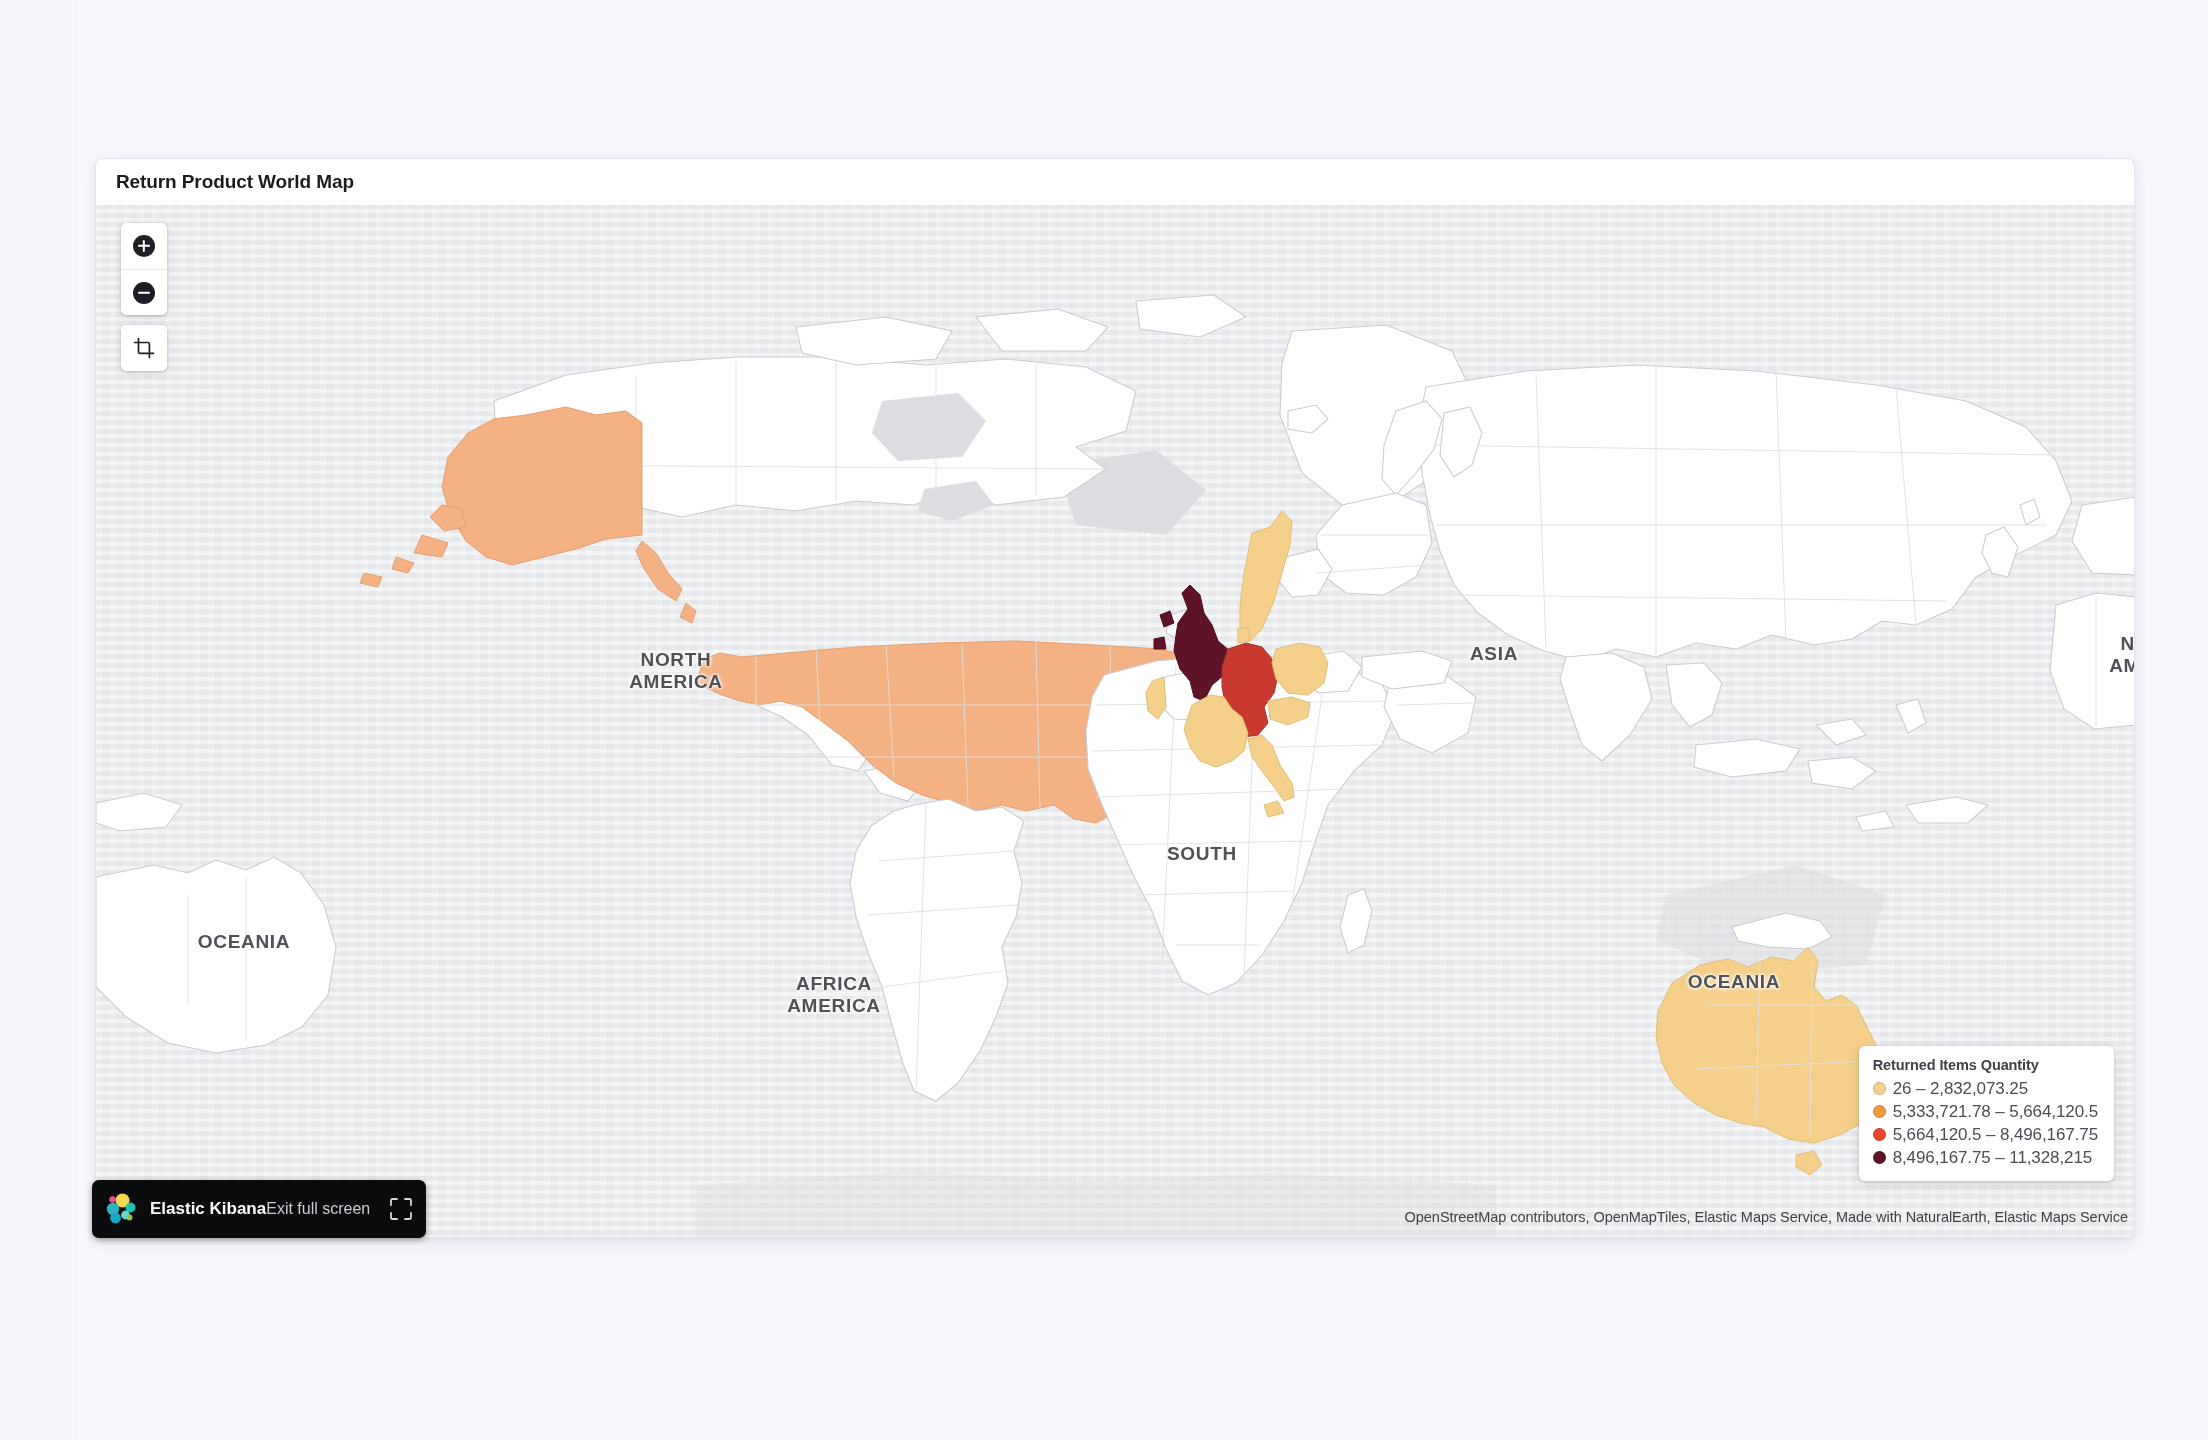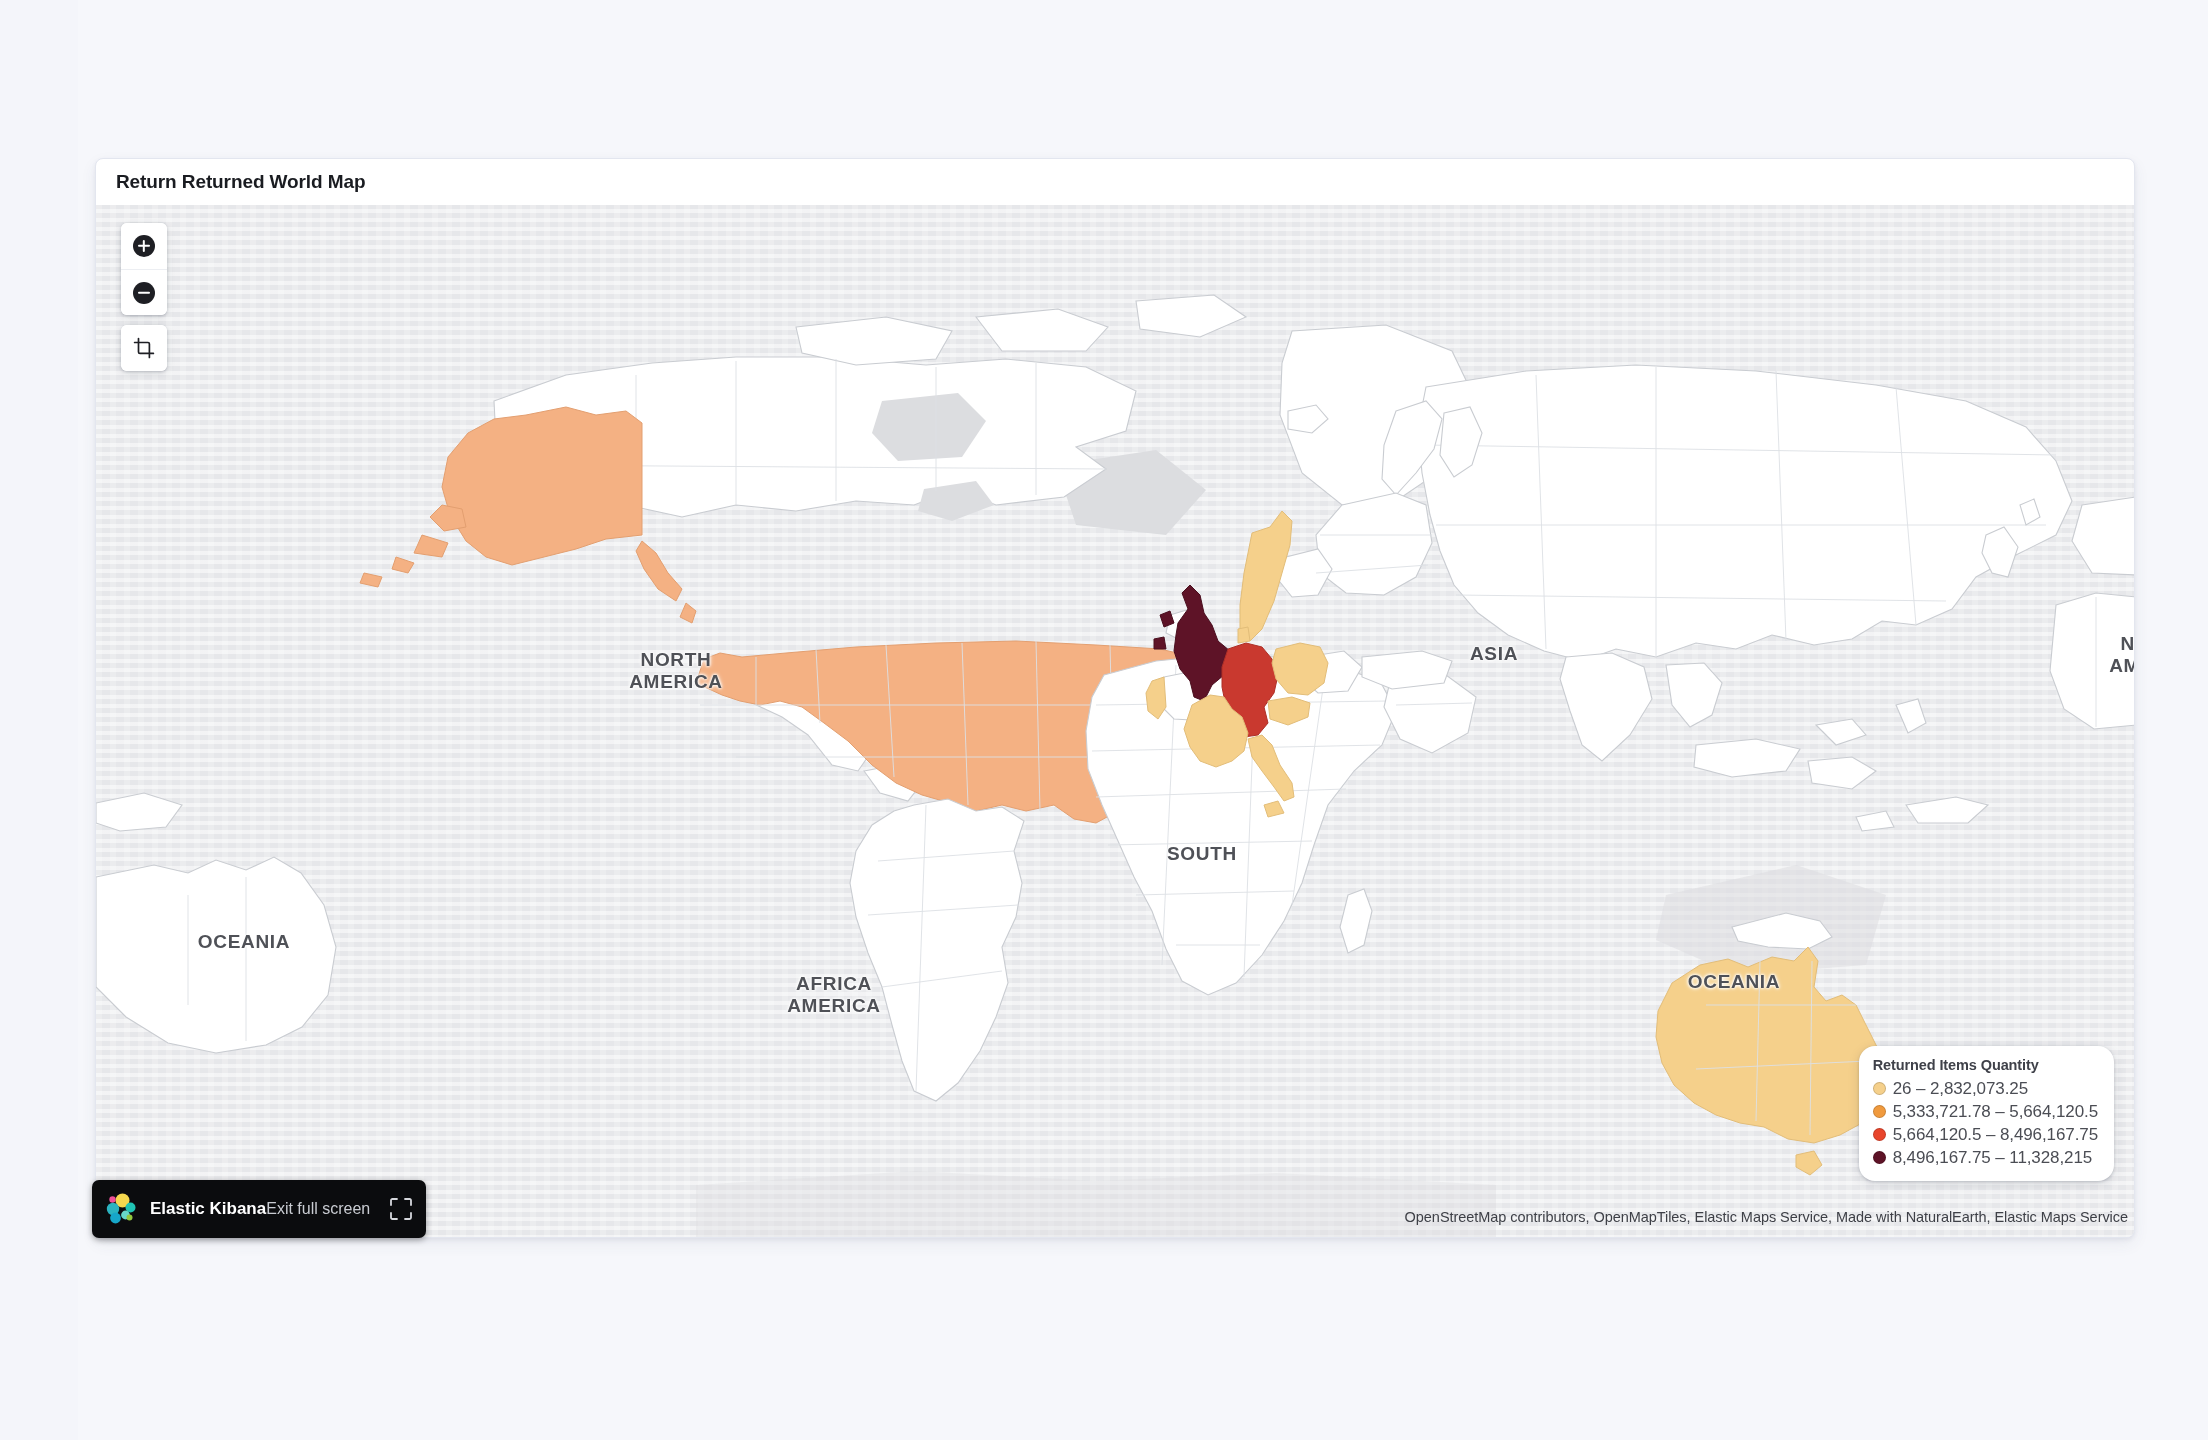--- a/index.html
+++ b/index.html
@@ -107,21 +107,21 @@
     content:""; position:absolute; background:#fff; border-radius:1px;
     left:50%; top:50%; transform: translate(-50%,-50%);
   }
   .circ::before { width: 12px; height: 2.4px; }
   .circ.plus::after { width: 2.4px; height: 12px; }
 
   
   #map-legend {
     position: absolute; right: 22px; bottom: 58px;
     background: #fff;
-    border-radius: 16px;
+    border-radius: 6px;
     padding: 11px 16px 12px 14px;
     box-shadow: 0 1px 3px rgba(30,40,60,.20), 0 3px 12px rgba(30,40,60,.13);
     min-width: 234px;
   }
   #legend-title {
     font-size: 14.5px; font-weight: 700; color: #3f4149;
     margin-bottom: 4px; letter-spacing: -.1px; white-space: nowrap;
   }
   .legend-row {
     display: flex; align-items: center; gap: 7px;
@@ -166,21 +166,21 @@
     width: 26px; height: 26px; margin-left: 6px; flex:0 0 26px;
   }
 </style>
 </head>
 <body>
 
 <div id="app-backdrop"></div>
 
 <div id="map-panel">
 
-  <div id="panel-title">Return Returned World Map</div>
+  <div id="panel-title">Return Product World Map</div>
 
   <div id="map-canvas">
 
     <div id="ocean-texture"></div>
 
     <svg id="map-svg" viewBox="0 0 2040 1034" preserveAspectRatio="none">
       <defs>
         <style>
           .land   { fill:#ffffff; stroke:#c9ccd1; stroke-width:1.1; }
           .shelf  { fill:#dcdde0; stroke:none; }

